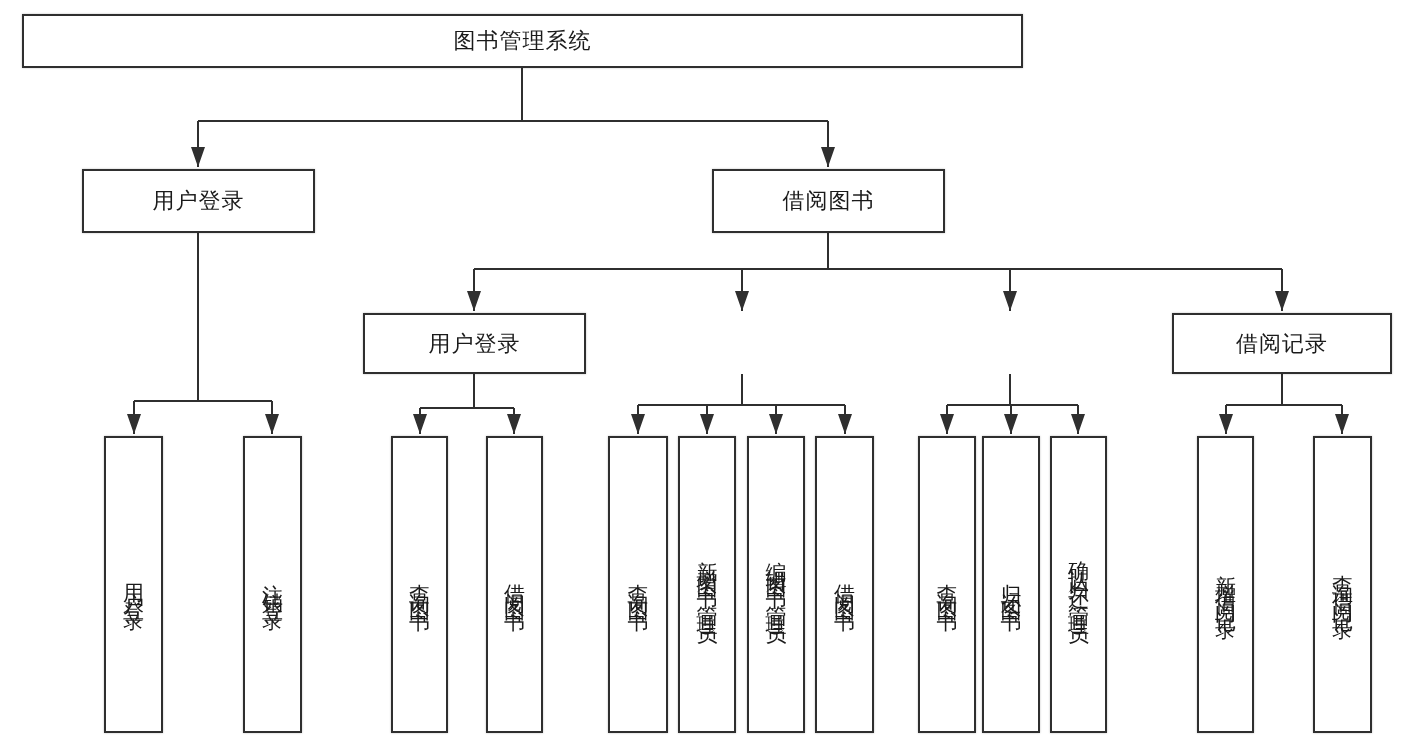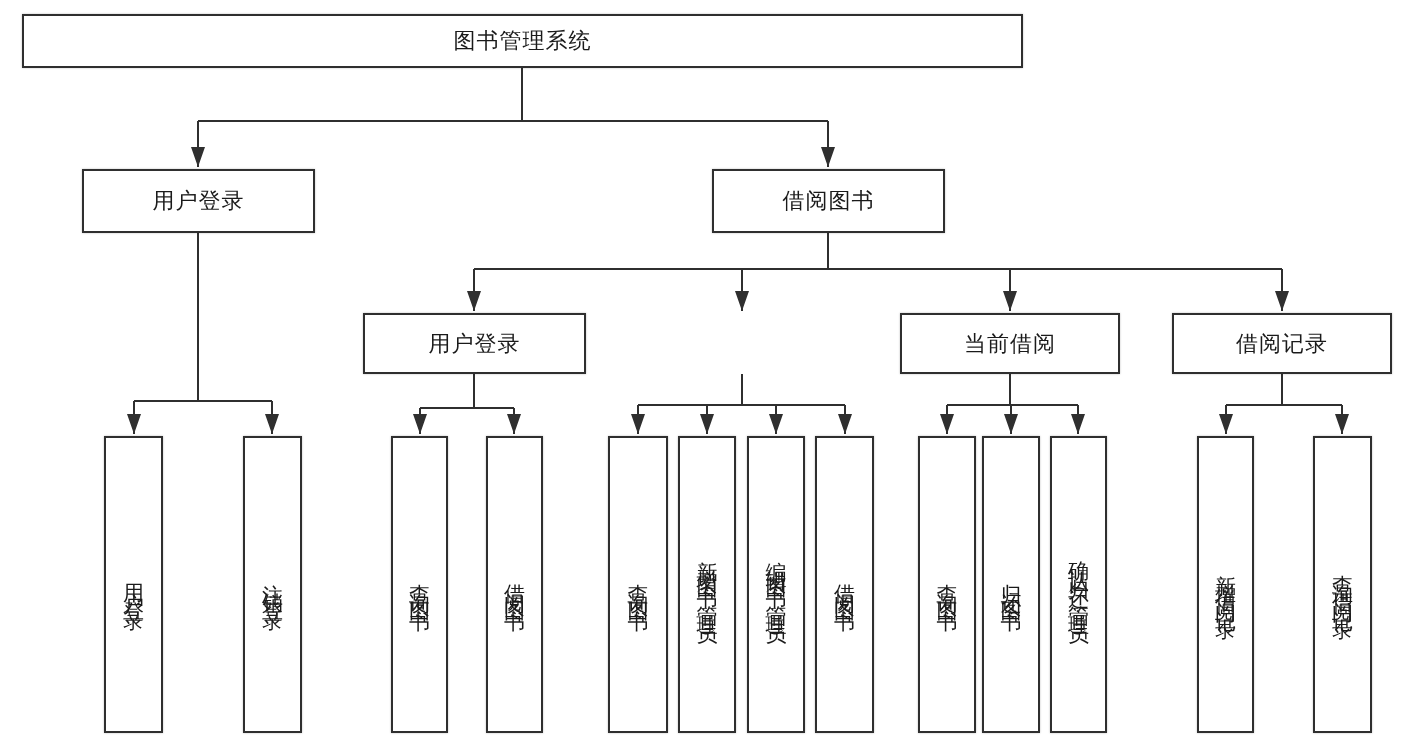--- a/index.html
+++ b/index.html
@@ -82,23 +82,20 @@
   <div class="hbox" style="left:82px;top:169px;width:233px;height:64px;">
     <span>用户登录</span>
   </div>
   <div class="hbox" style="left:712px;top:169px;width:233px;height:64px;">
     <span>借阅图书</span>
   </div>
 
   <div class="hbox" style="left:363px;top:313px;width:223px;height:61px;">
     <span>用户登录</span>
   </div>
-  <div class="hbox" style="left:900px;top:313px;width:220px;height:61px;">
-    <span>当前借阅</span>
-  </div>
   <div class="hbox" style="left:1172px;top:313px;width:220px;height:61px;">
     <span>借阅记录</span>
   </div>
 
   <div class="vbox" style="left:104px;width:59px;">
     <span class="vtext">用户登录</span>
   </div>
   <div class="vbox" style="left:243px;width:59px;">
     <span class="vtext">注销登录</span>
   </div>

